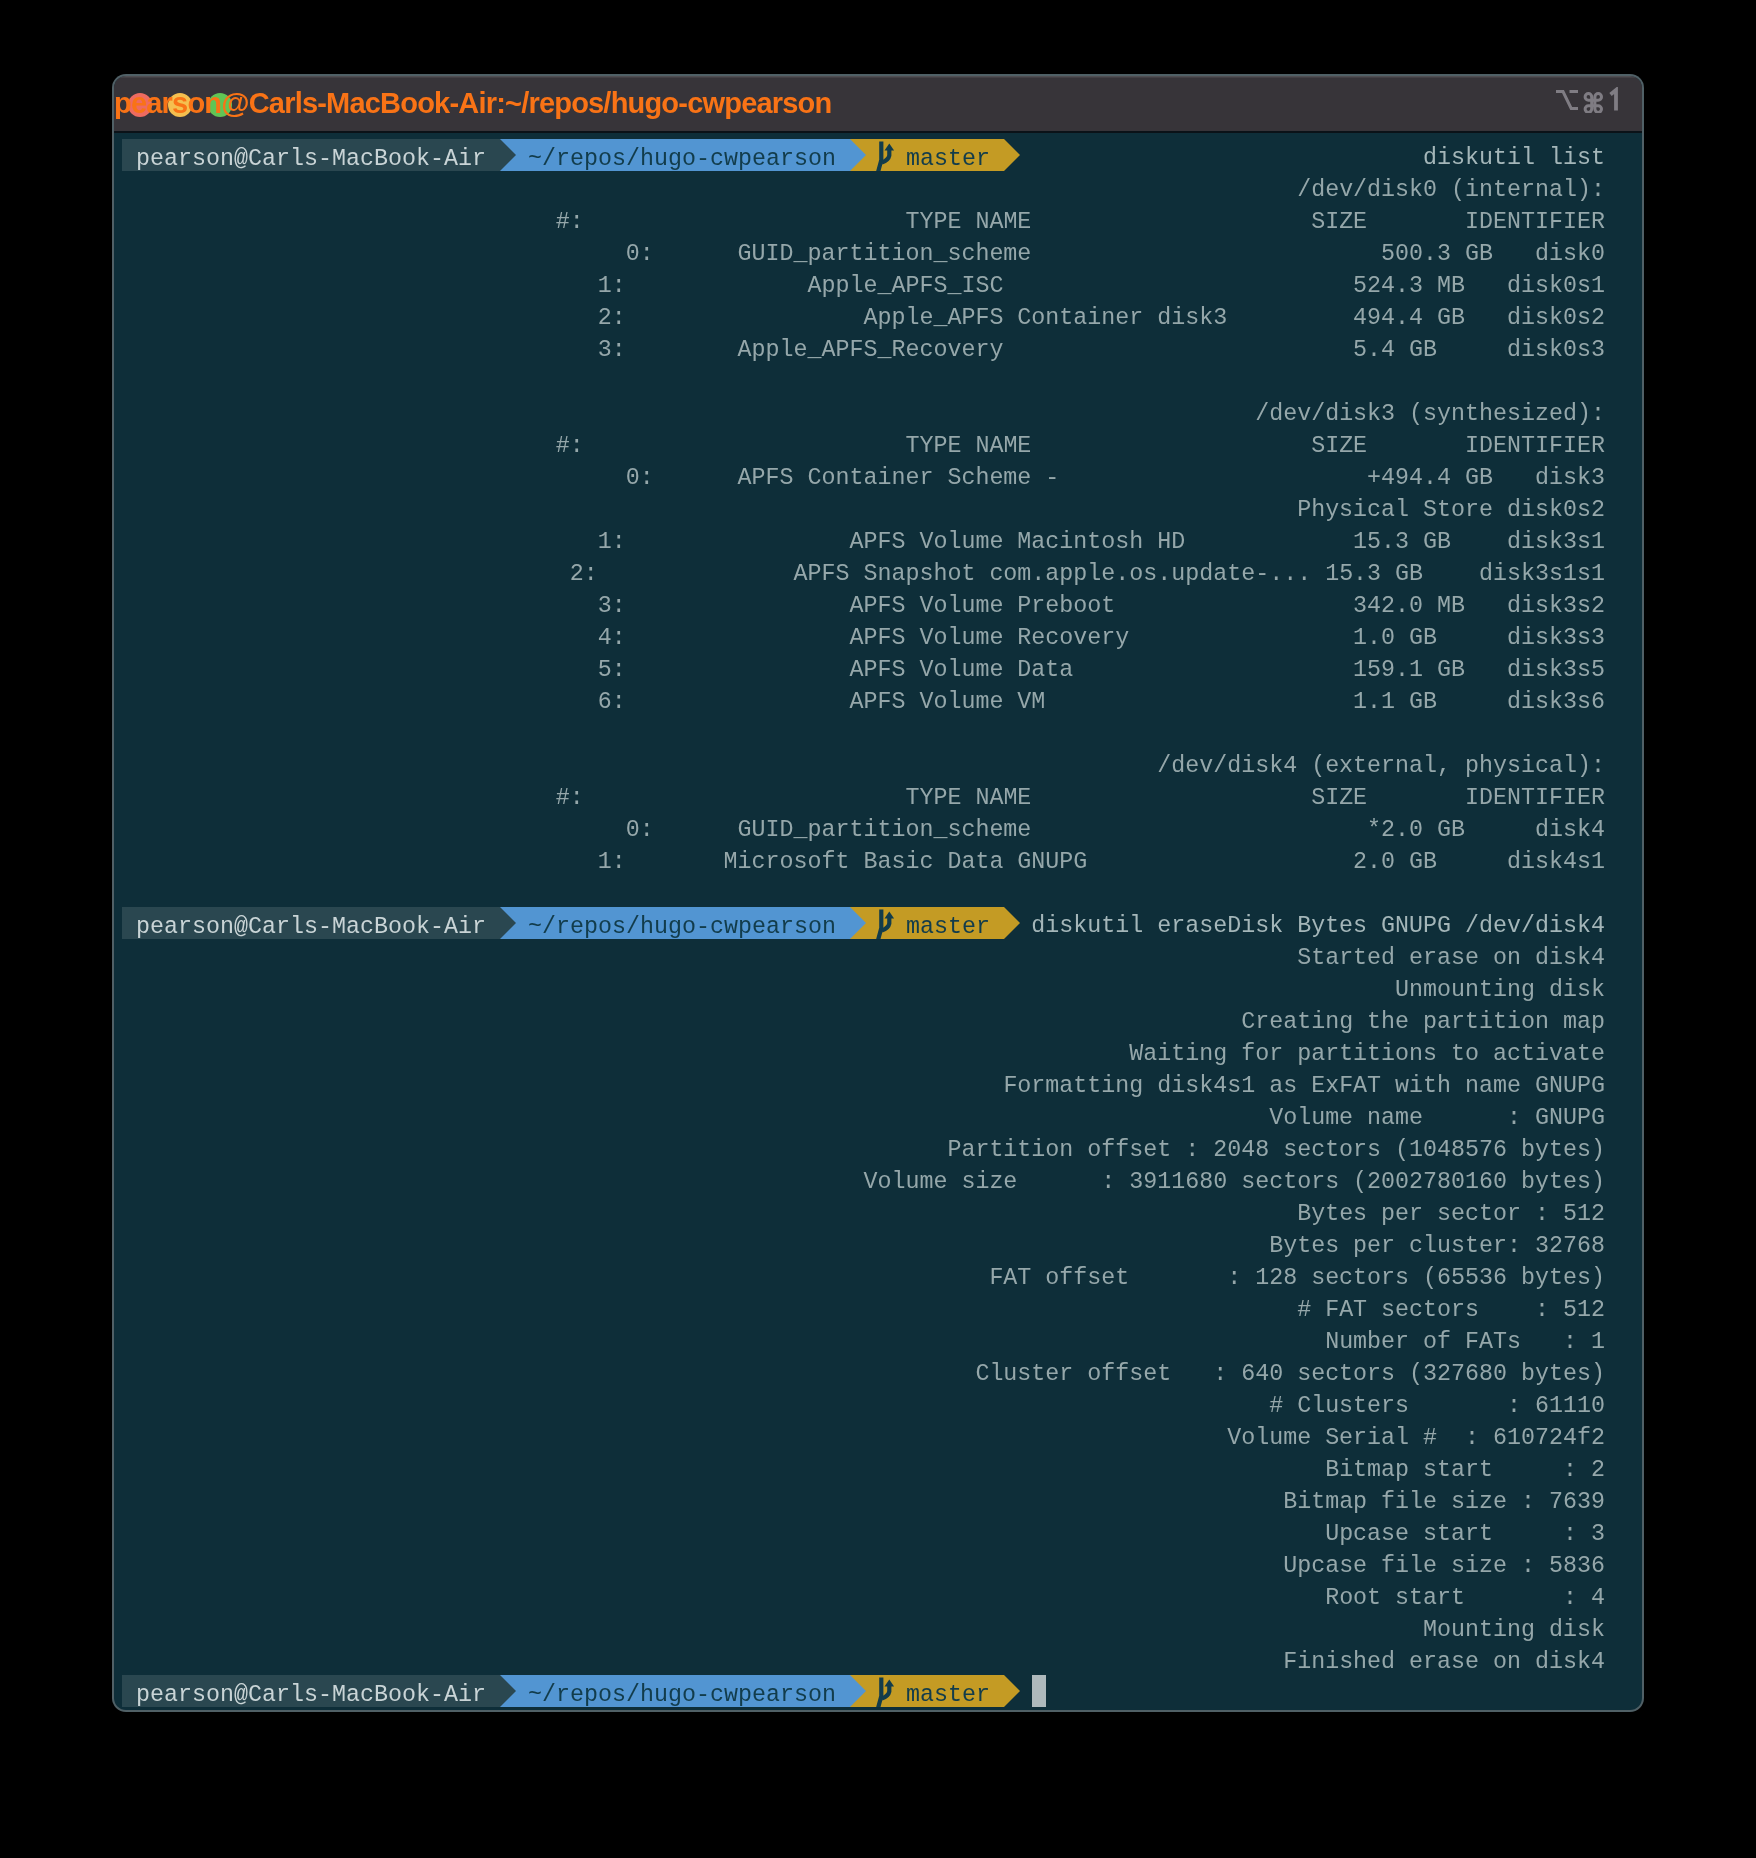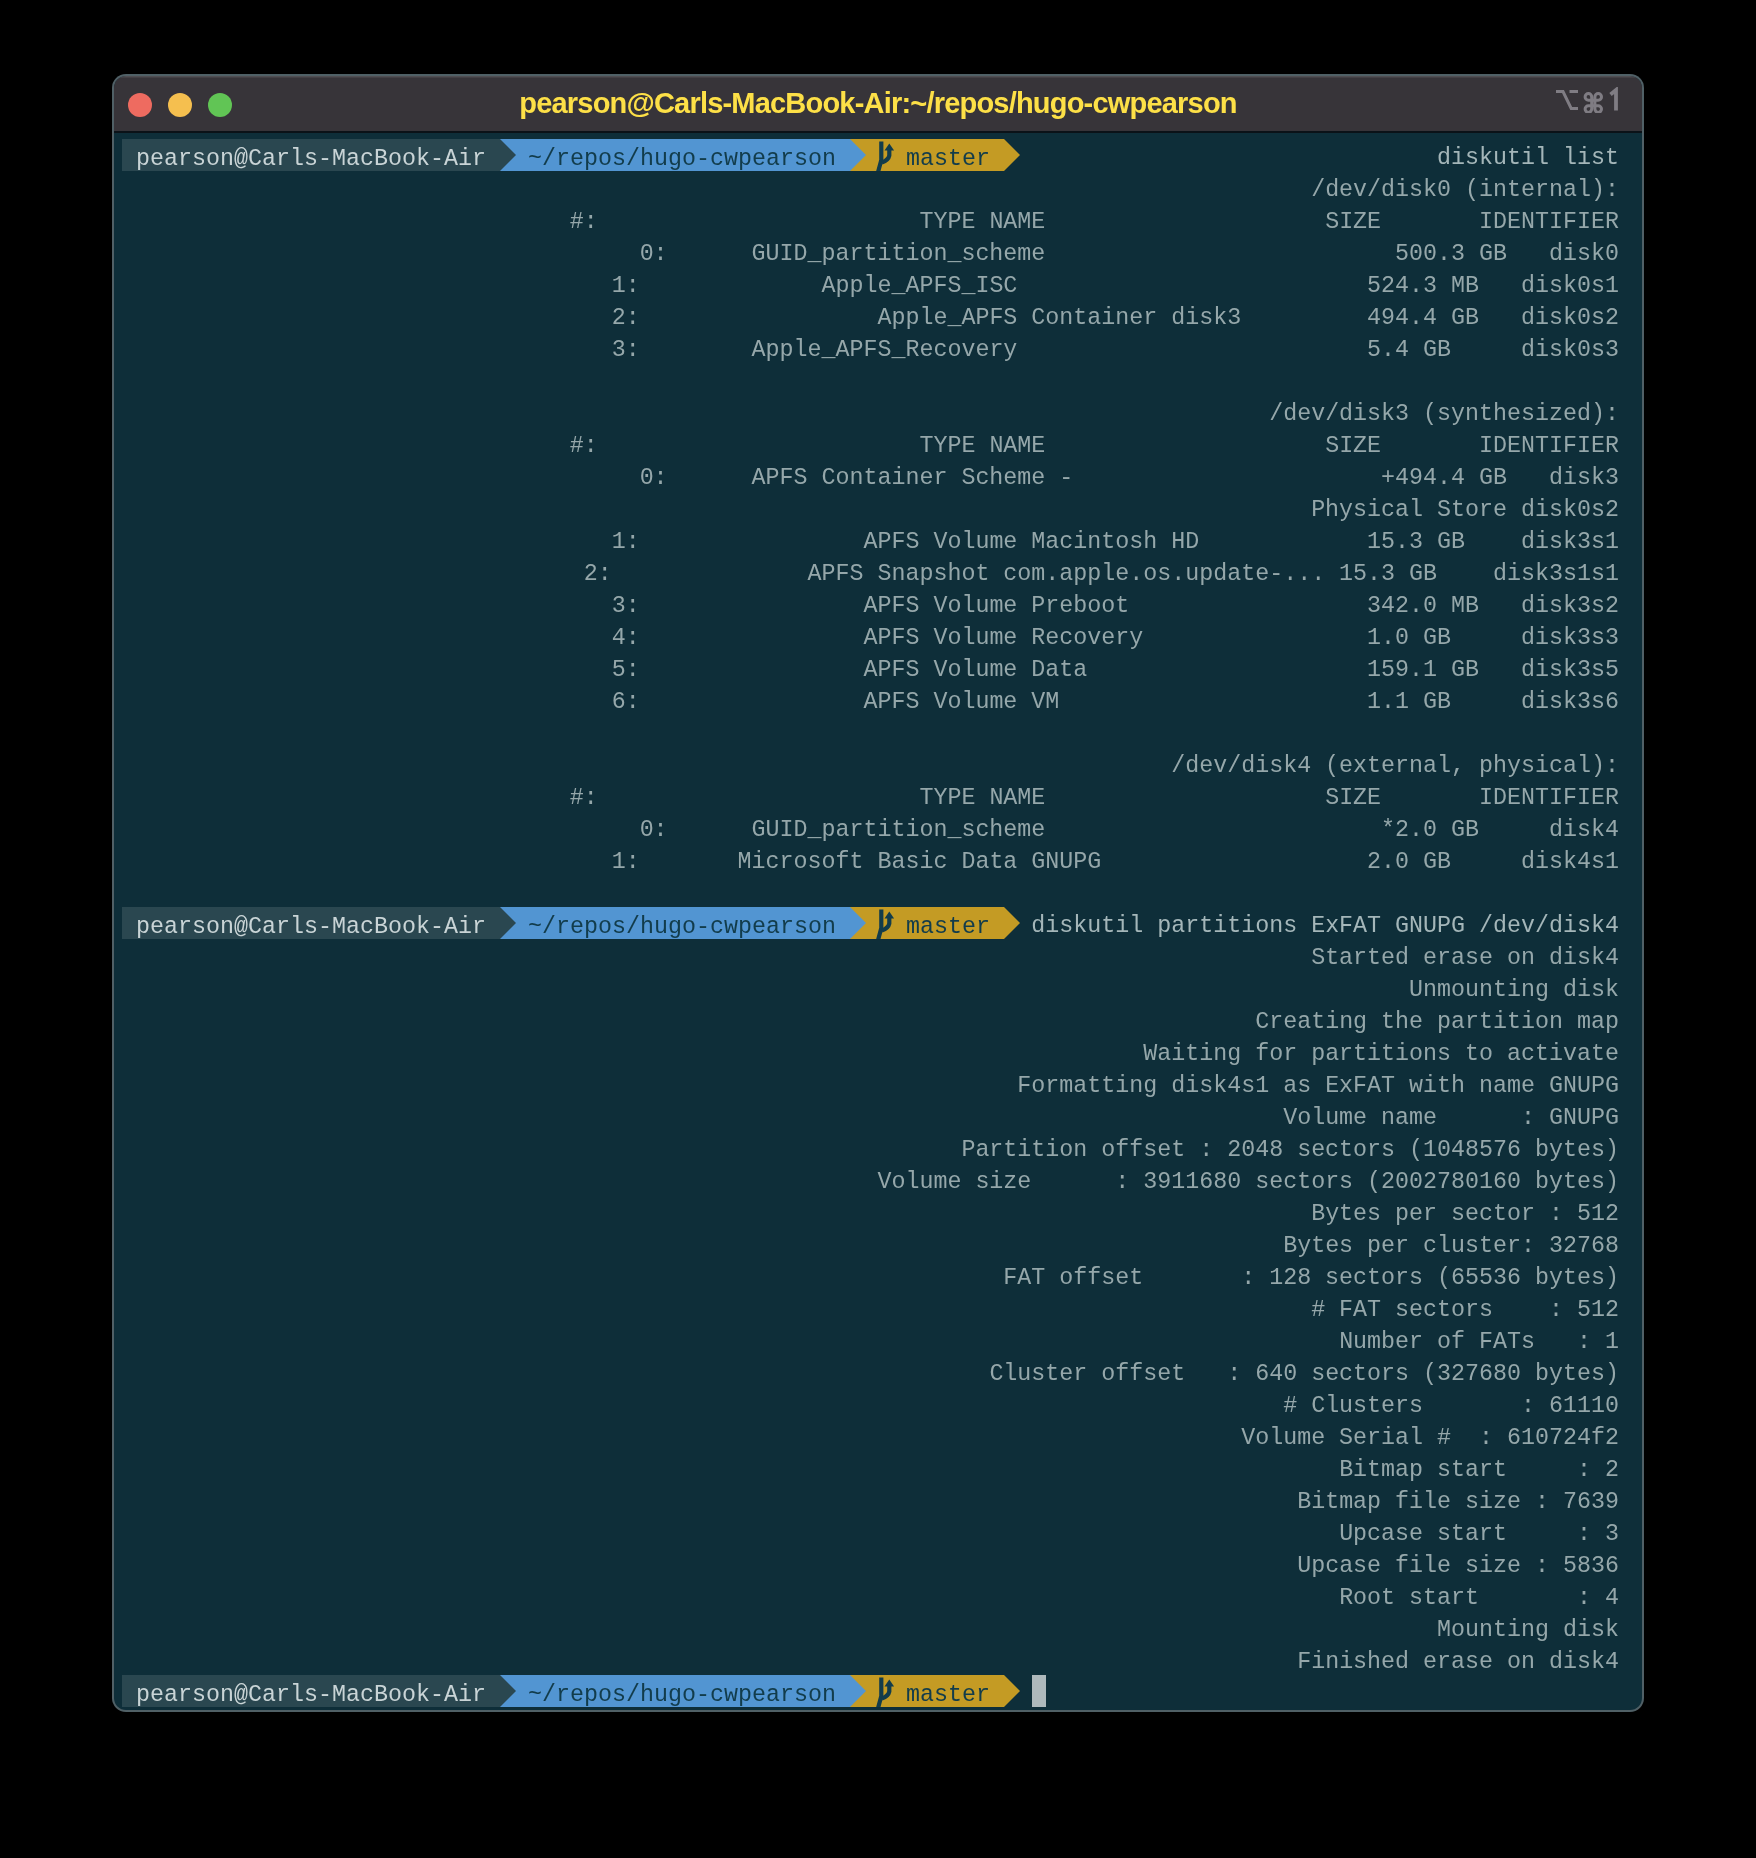--- a/index.html
+++ b/index.html
@@ -2,22 +2,22 @@
 <html><head>
 <meta charset="utf-8">
 <style>
 html,body{margin:0;padding:0;background:#000;}
 body{width:1756px;height:1858px;position:relative;overflow:hidden;}
 #win{position:absolute;left:114px;top:76px;width:1528px;height:1634px;border-radius:12px;
   background:#0e2e39;overflow:hidden;box-shadow:0 0 0 2px rgba(145,175,185,0.55);}
 #tbar{position:absolute;left:0;top:0;width:100%;height:55px;background:#373439;
   box-shadow:inset 0 1.5px 0 rgba(255,255,255,0.13);border-bottom:2px solid #0b1218;}
 .tl{position:absolute;top:16.5px;width:24px;height:24px;border-radius:50%;}
-#title{position:absolute;left:0;top:0;width:100%;height:55px;line-height:54px;text-align:center;
-  font-family:"Liberation Sans",sans-serif;font-weight:bold;font-size:29px;letter-spacing:-0.8px;color:#fde047;}
+#title{position:absolute;left:0;top:0;width:100%;height:55px;line-height:54px;
+  font-family:"Liberation Sans",sans-serif;font-weight:bold;font-size:29px;letter-spacing:-0.8px;color:#f97316;}
 #keys{position:absolute;right:22px;top:11px;}
 pre{position:absolute;left:8px;top:66.3px;margin:0;font-family:"Liberation Mono",monospace;
   font-size:23.3295px;line-height:32px;color:#95a7aa;white-space:pre;text-align:right;}
 .c{color:#a4b6b9;}
 .prompt{position:absolute;left:8px;font-family:"Liberation Mono",monospace;font-size:23.3295px;}
 </style>
 </head>
 <body>
 <div id="win">
 <div id="tbar">
@@ -48,21 +48,21 @@
    3:                APFS Volume Preboot                 342.0 MB   disk3s2
    4:                APFS Volume Recovery                1.0 GB     disk3s3
    5:                APFS Volume Data                    159.1 GB   disk3s5
    6:                APFS Volume VM                      1.1 GB     disk3s6
 
 /dev/disk4 (external, physical):
    #:                       TYPE NAME                    SIZE       IDENTIFIER
    0:      GUID_partition_scheme                        *2.0 GB     disk4
    1:       Microsoft Basic Data GNUPG                   2.0 GB     disk4s1
 
-                                                                 <span class="c">diskutil partitions ExFAT GNUPG /dev/disk4</span>
+                                                                 <span class="c">diskutil eraseDisk Bytes GNUPG /dev/disk4</span>
 Started erase on disk4
 Unmounting disk
 Creating the partition map
 Waiting for partitions to activate
 Formatting disk4s1 as ExFAT with name GNUPG
 Volume name      : GNUPG
 Partition offset : 2048 sectors (1048576 bytes)
 Volume size      : 3911680 sectors (2002780160 bytes)
 Bytes per sector : 512
 Bytes per cluster: 32768

